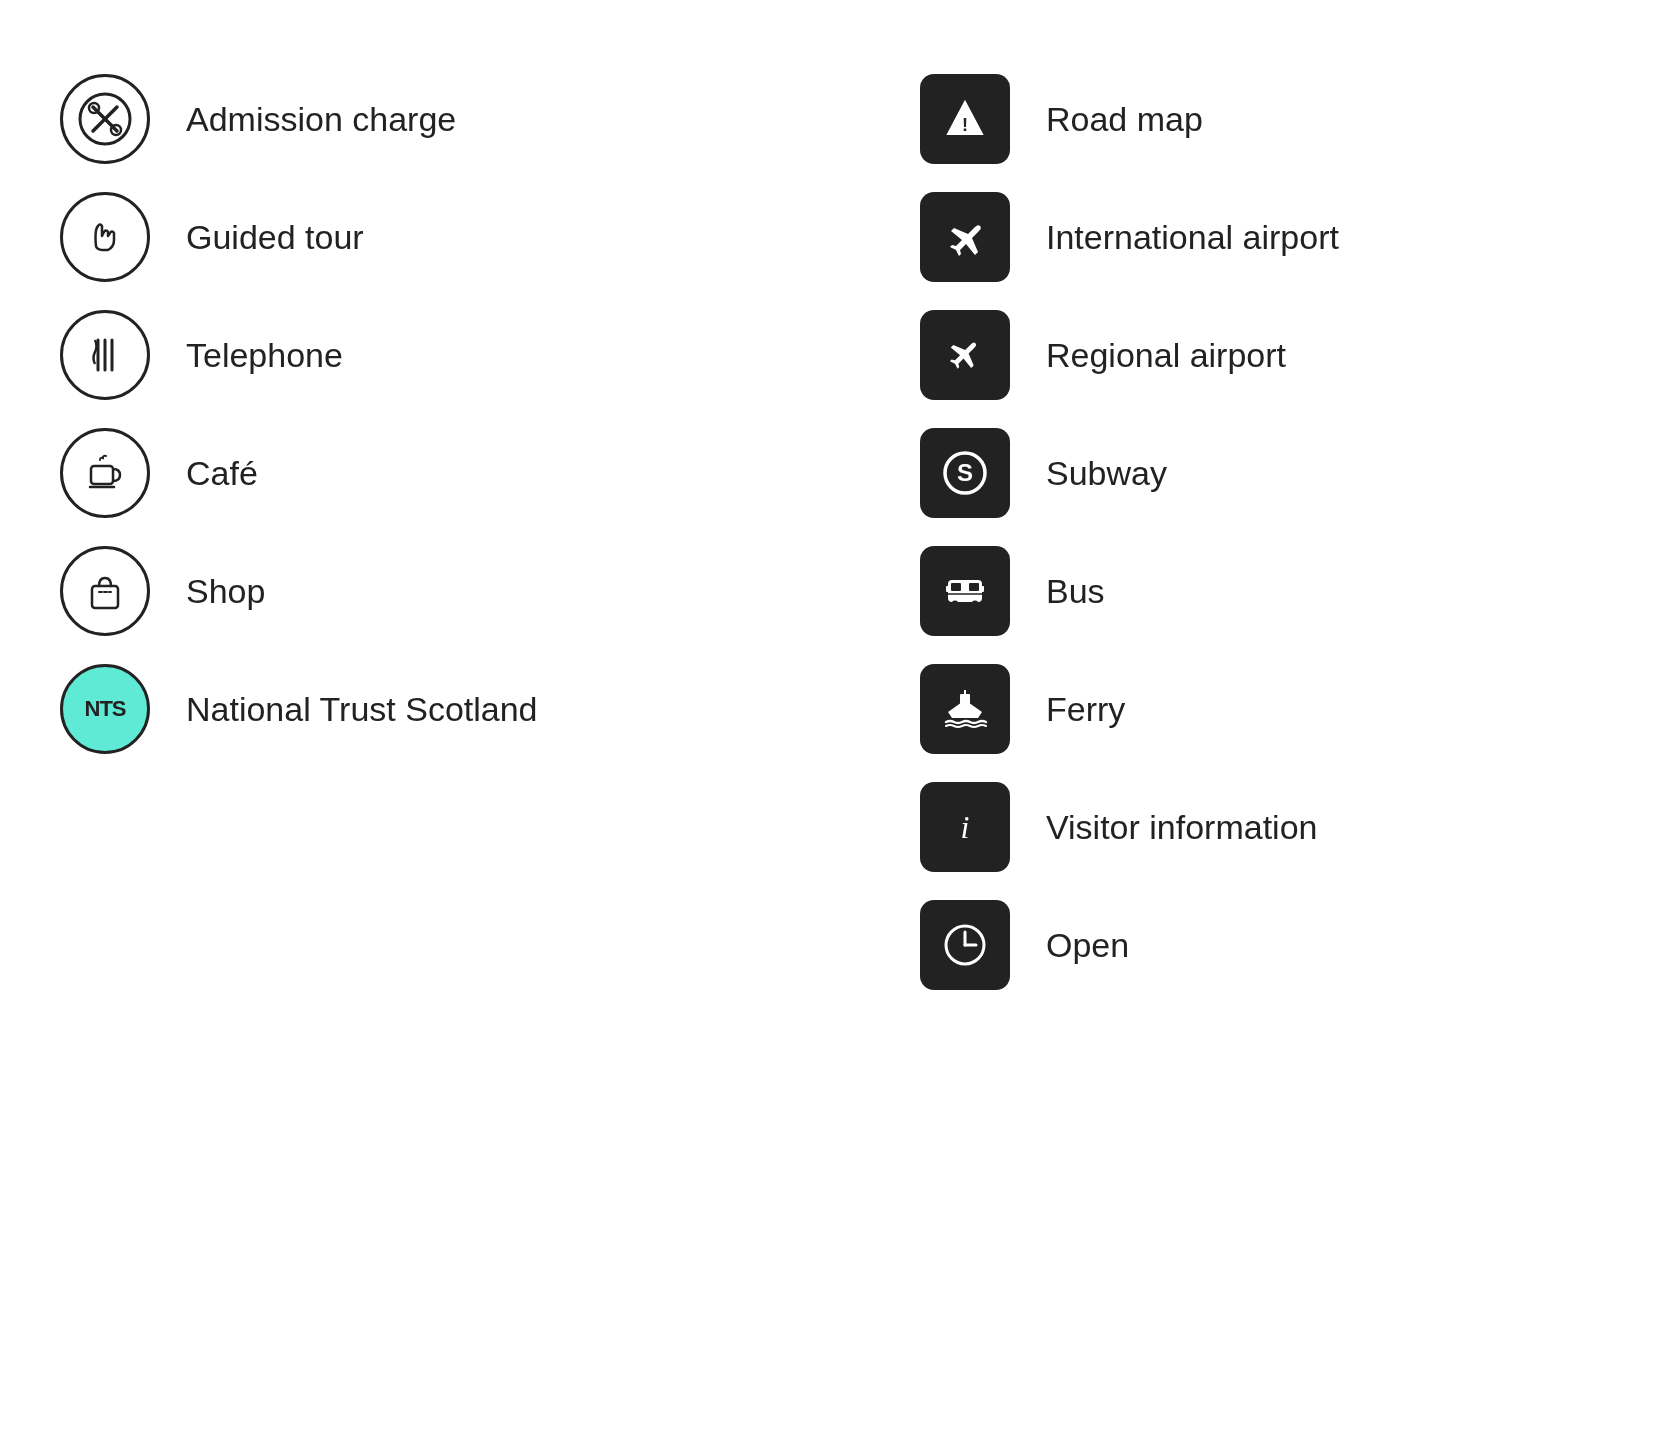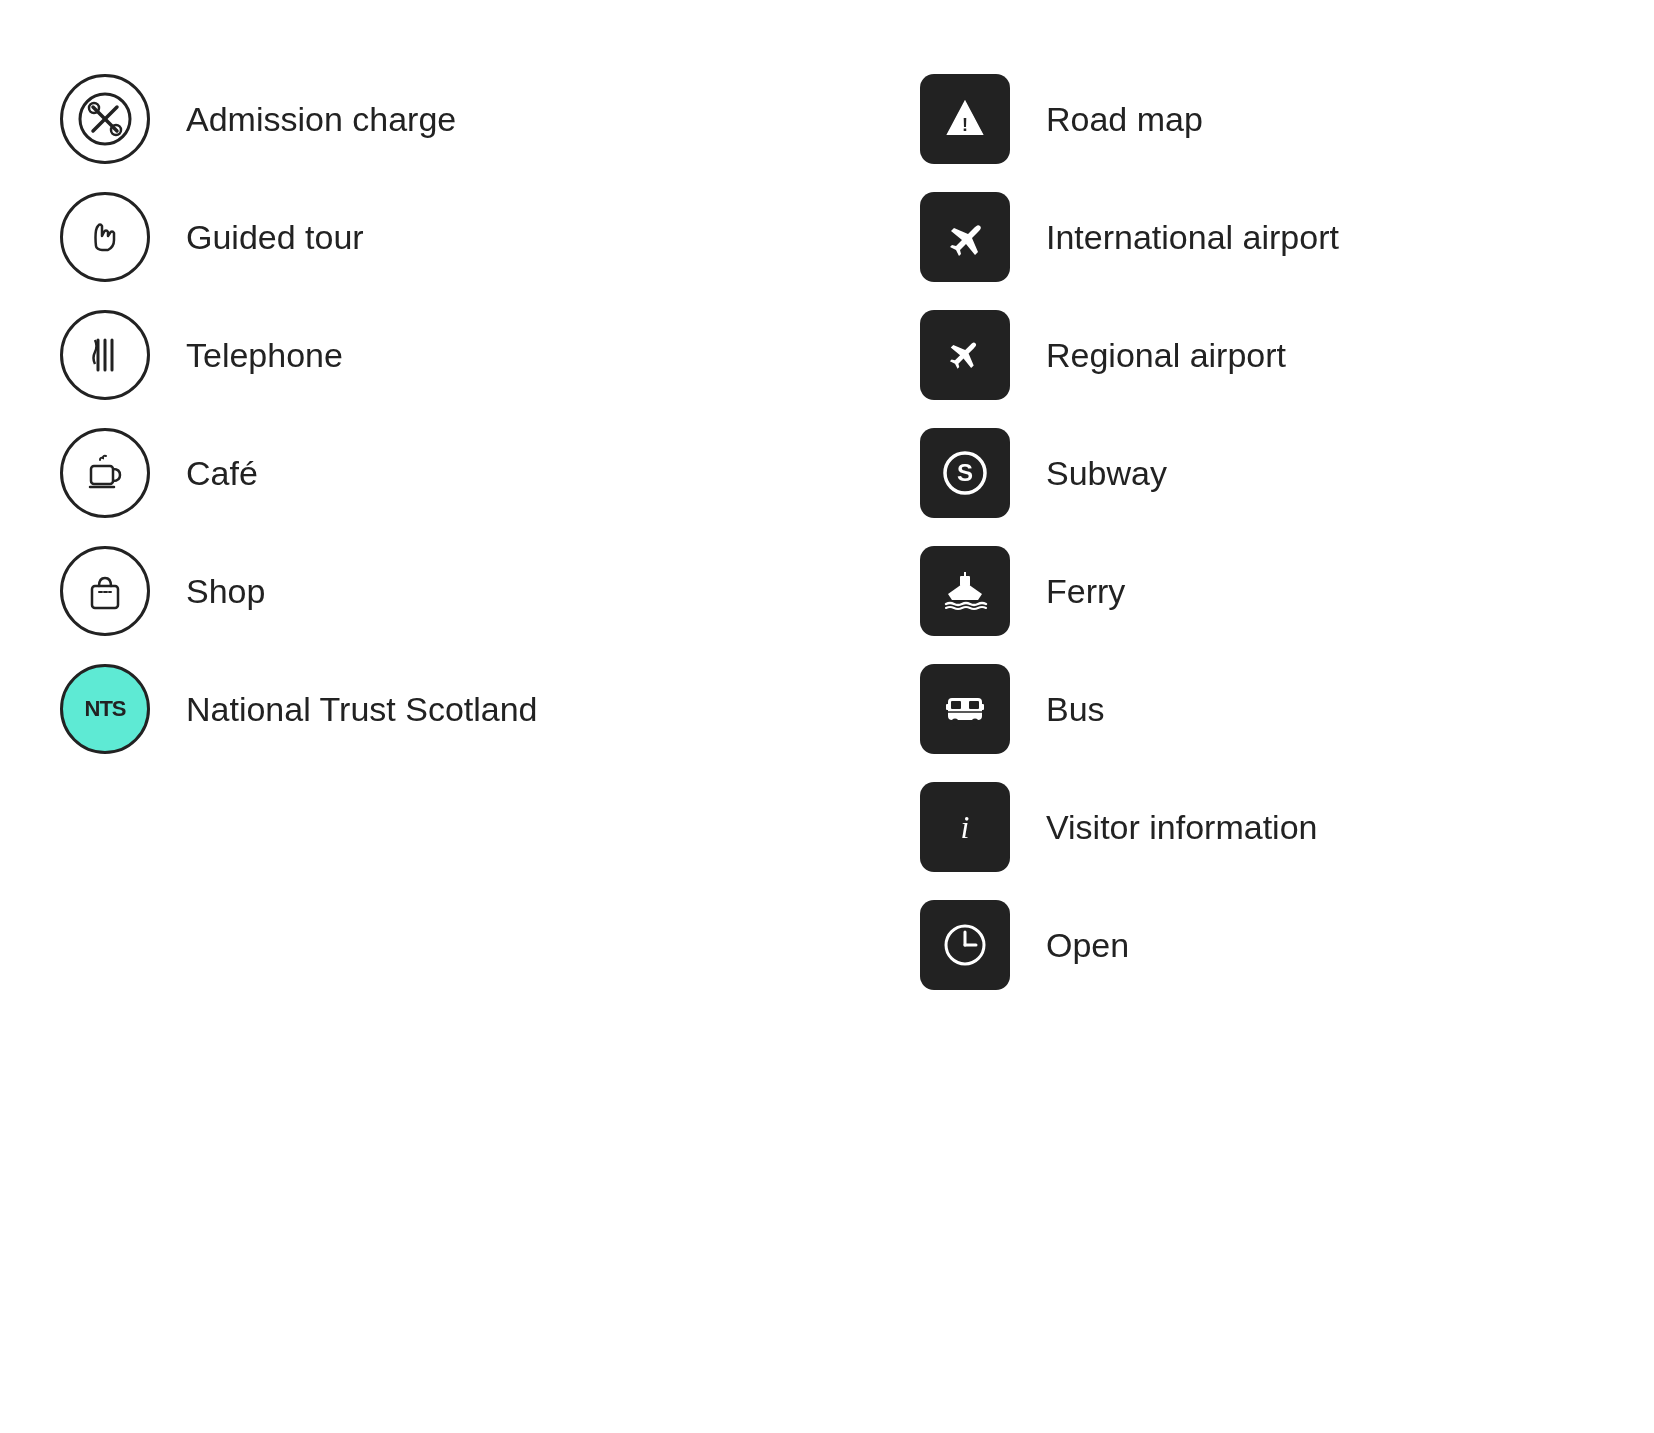--- a/index.html
+++ b/index.html
@@ -210,51 +210,51 @@
           <text x="27" y="35" text-anchor="middle" fill="white" font-size="24" font-weight="700" font-family="Helvetica Neue, Helvetica, Arial, sans-serif">S</text>
         </svg>
       </div>
       <span class="item-label">Subway</span>
     </div>
 
     <div class="legend-item">
       <div class="icon-square">
         <svg class="svg-icon" viewBox="0 0 54 54" fill="none" xmlns="http://www.w3.org/2000/svg">
 
-          <path d="M10 30 L27 18 L44 30 L40 36 L14 36 Z" fill="white"></path>
-          <rect x="22" y="12" width="10" height="10" rx="1" fill="white"></rect>
-          <line x1="27" y1="12" x2="27" y2="8" stroke="white" stroke-width="2"></line>
-
-          <path d="M8 40 Q12 38 16 40 Q20 42 24 40 Q28 38 32 40 Q36 42 40 40 Q44 38 48 40" stroke="white" stroke-width="2.5" fill="none" stroke-linecap="round"></path>
-          <path d="M8 44 Q12 42 16 44 Q20 46 24 44 Q28 42 32 44 Q36 46 40 44 Q44 42 48 44" stroke="white" stroke-width="2" fill="none" stroke-linecap="round"></path>
-        </svg>
-      </div>
-      <span class="item-label">Ferry</span>
-    </div>
-
-    <div class="legend-item">
-      <div class="icon-square">
-        <svg class="svg-icon" viewBox="0 0 54 54" fill="none" xmlns="http://www.w3.org/2000/svg">
-
           <rect x="10" y="16" width="34" height="22" rx="4" fill="white"></rect>
           <rect x="13" y="19" width="10" height="8" rx="1" fill="#222"></rect>
           <rect x="31" y="19" width="10" height="8" rx="1" fill="#222"></rect>
           <line x1="10" y1="30" x2="44" y2="30" stroke="#222" stroke-width="1.5"></line>
           <circle cx="17" cy="40" r="3.5" fill="#222"></circle>
           <circle cx="37" cy="40" r="3.5" fill="#222"></circle>
           <rect x="8" y="22" width="3" height="6" rx="1" fill="white"></rect>
           <rect x="43" y="22" width="3" height="6" rx="1" fill="white"></rect>
         </svg>
       </div>
       <span class="item-label">Bus</span>
     </div>
 
     <div class="legend-item">
       <div class="icon-square">
         <svg class="svg-icon" viewBox="0 0 54 54" fill="none" xmlns="http://www.w3.org/2000/svg">
+
+          <path d="M10 30 L27 18 L44 30 L40 36 L14 36 Z" fill="white"></path>
+          <rect x="22" y="12" width="10" height="10" rx="1" fill="white"></rect>
+          <line x1="27" y1="12" x2="27" y2="8" stroke="white" stroke-width="2"></line>
+
+          <path d="M8 40 Q12 38 16 40 Q20 42 24 40 Q28 38 32 40 Q36 42 40 40 Q44 38 48 40" stroke="white" stroke-width="2.5" fill="none" stroke-linecap="round"></path>
+          <path d="M8 44 Q12 42 16 44 Q20 46 24 44 Q28 42 32 44 Q36 46 40 44 Q44 42 48 44" stroke="white" stroke-width="2" fill="none" stroke-linecap="round"></path>
+        </svg>
+      </div>
+      <span class="item-label">Ferry</span>
+    </div>
+
+    <div class="legend-item">
+      <div class="icon-square">
+        <svg class="svg-icon" viewBox="0 0 54 54" fill="none" xmlns="http://www.w3.org/2000/svg">
           <text x="27" y="38" text-anchor="middle" fill="white" font-size="32" font-style="italic" font-family="Georgia, Times New Roman, serif" font-weight="400">i</text>
         </svg>
       </div>
       <span class="item-label">Visitor information</span>
     </div>
 
     <div class="legend-item">
       <div class="icon-square">
         <svg class="svg-icon" viewBox="0 0 54 54" fill="none" xmlns="http://www.w3.org/2000/svg">
 

